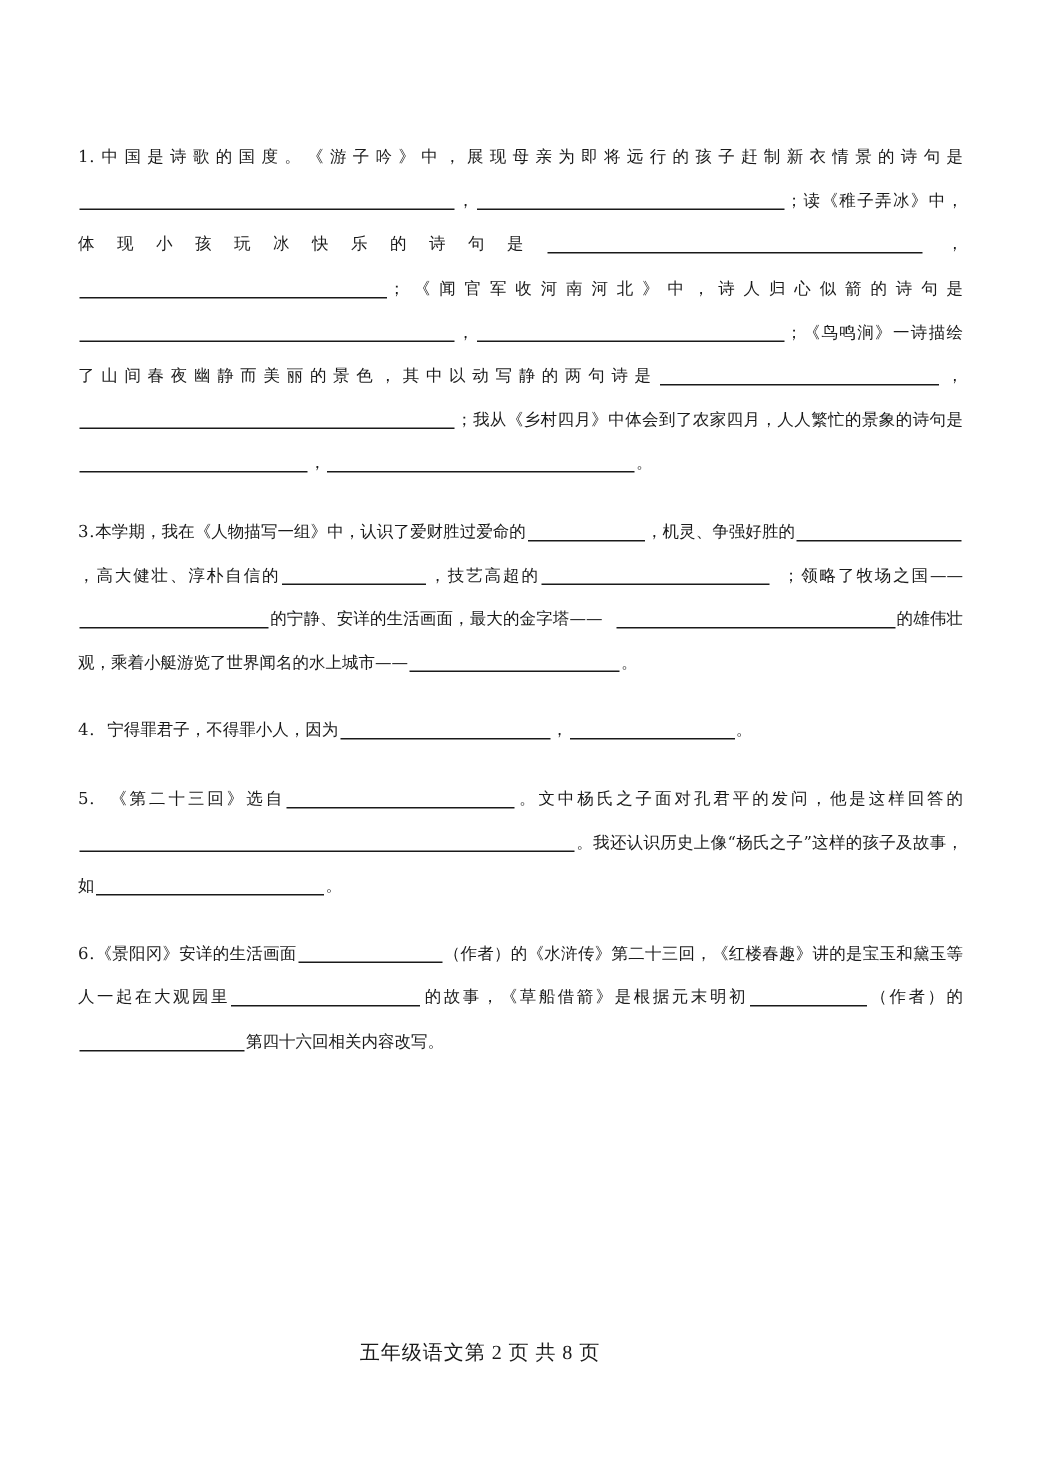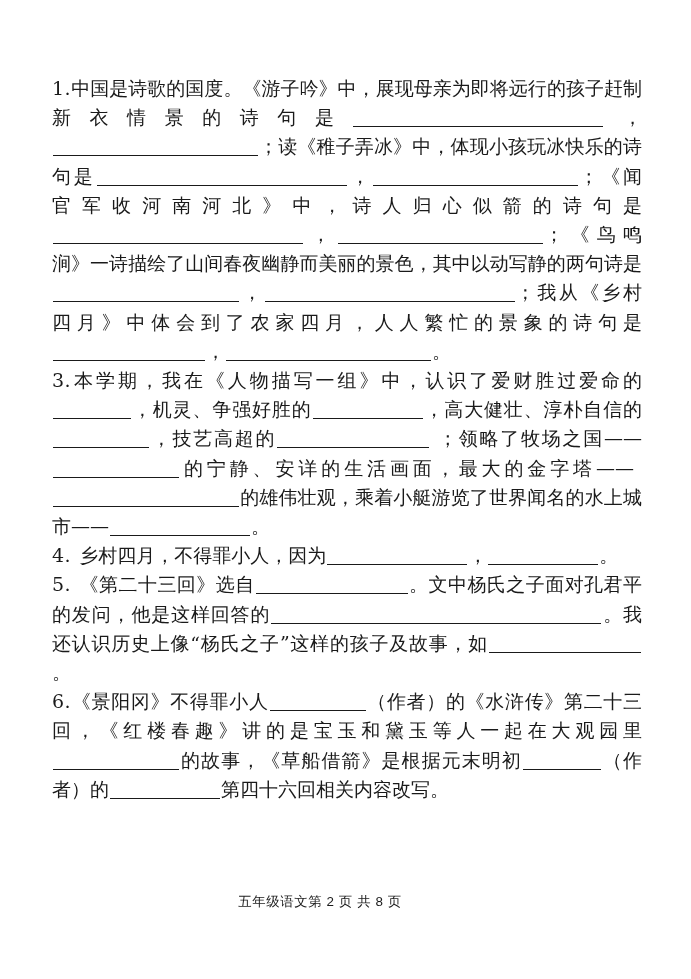--- a/index.html
+++ b/index.html
@@ -27,22 +27,22 @@
 
   .content {
     position: absolute;
     left: 52px;
     top: 74px;
     width: 590px;
   }
 
   
   .q {
-    margin: 0 0 0 0;
-    font-size: 19px;
+    margin: 16px 0 0 0;
+    font-size: 11px;
     line-height: 29.2px;
     text-align: justify;
     text-justify: inter-ideograph;
     letter-spacing: 0px;
     word-break: break-all;
   }
 
   .q .num {
     letter-spacing: 0.5px;
   }
@@ -74,39 +74,39 @@
 
   .footer {
     position: absolute;
     left: 0;
     top: 893px;
     width: 640px;
     text-align: center;
     font-size: 13.4px;
     line-height: 18px;
     letter-spacing: 0.6px;
-    font-family: Liberation Sans, sans-serif;
+    font-family: Liberation Serif, serif;
     color: #1a1a1a;
   }
 </style>
 </head>
 <body>
 
 <div class="page">
 
   <div class="content">
 
     <p class="q"><span class="num">1.</span><span>中国是诗歌的国度。《游子吟》中，展现母亲为即将远行的孩子赶制新衣情景的诗句是</span><span class="blank w-4xl"></span><span>，</span><span class="blank w-3xl"></span><span>；读《稚子弄冰》中，体现小孩玩冰快乐的诗句是</span><span class="blank w-4xl"></span><span>，</span><span class="blank w-3xl"></span><span>；《闻官军收河南河北》中，诗人归心似箭的诗句是</span><span class="blank w-4xl"></span><span>，</span><span class="blank w-3xl"></span><span>；《鸟鸣涧》一诗描绘了山间春夜幽静而美丽的景色，其中以动写静的两句诗是</span><span class="blank w-xxl"></span><span>，</span><span class="blank w-4xl"></span><span>；我从《乡村四月》中体会到了农家四月，人人繁忙的景象的诗句是</span><span class="blank w-l"></span><span>，</span><span class="blank w-3xl"></span><span>。</span></p>
 
 
     <p class="q"><span class="num">3.</span><span>本学期，我在《人物描写一组》中，认识了爱财胜过爱命的</span><span class="blank w-xs"></span><span>，机灵、争强好胜的</span><span class="blank w-sm"></span><span>，高大健壮、淳朴自信的</span><span class="blank w-s"></span><span>，技艺高超的</span><span class="blank w-l"></span><span class="sp"></span><span>；领略了牧场之国——</span><span class="blank w-m"></span><span>的宁静、安详的生活画面，最大的金字塔——</span><span class="sp"></span><span class="blank w-xxl"></span><span>的雄伟壮观，乘着小艇游览了世界闻名的水上城市——</span><span class="blank w-ml"></span><span>。</span></p>
 
-    <p class="q"><span class="num">4.</span><span class="sp"></span><span>乡村四月，不得罪小人，因为</span><span class="blank w-ml"></span><span>，</span><span class="blank w-sm"></span><span>。</span></p>
+    <p class="q"><span class="num">4.</span><span class="sp"></span><span>宁得罪君子，不得罪小人，因为</span><span class="blank w-ml"></span><span>，</span><span class="blank w-sm"></span><span>。</span></p>
 
     <p class="q"><span class="num">5.</span><span class="sp"></span><span>《第二十三回》选自</span><span class="blank w-l"></span><span>。文中杨氏之子面对孔君平的发问，他是这样回答的</span><span class="blank w-6xl"></span><span>。我还认识历史上像“杨氏之子”这样的孩子及故事，如</span><span class="blank w-l"></span><span>。</span></p>
 
-    <p class="q"><span class="num">6.</span><span>《景阳冈》不得罪小人</span><span class="blank w-s"></span><span>（作者）的《水浒传》第二十三回，《红楼春趣》讲的是宝玉和黛玉等人一起在大观园里</span><span class="blank w-m"></span><span>的故事，《草船借箭》是根据元末明初</span><span class="blank w-xs"></span><span>（作者）的</span><span class="blank w-sm"></span><span>第四十六回相关内容改写。</span></p>
+    <p class="q"><span class="num">6.</span><span>《景阳冈》安详的生活画面</span><span class="blank w-s"></span><span>（作者）的《水浒传》第二十三回，《红楼春趣》讲的是宝玉和黛玉等人一起在大观园里</span><span class="blank w-m"></span><span>的故事，《草船借箭》是根据元末明初</span><span class="blank w-xs"></span><span>（作者）的</span><span class="blank w-sm"></span><span>第四十六回相关内容改写。</span></p>
 
   </div>
 
   <div class="footer">五年级语文第 2 页 共 8 页</div>
 
 </div>
 
 </body></html>

